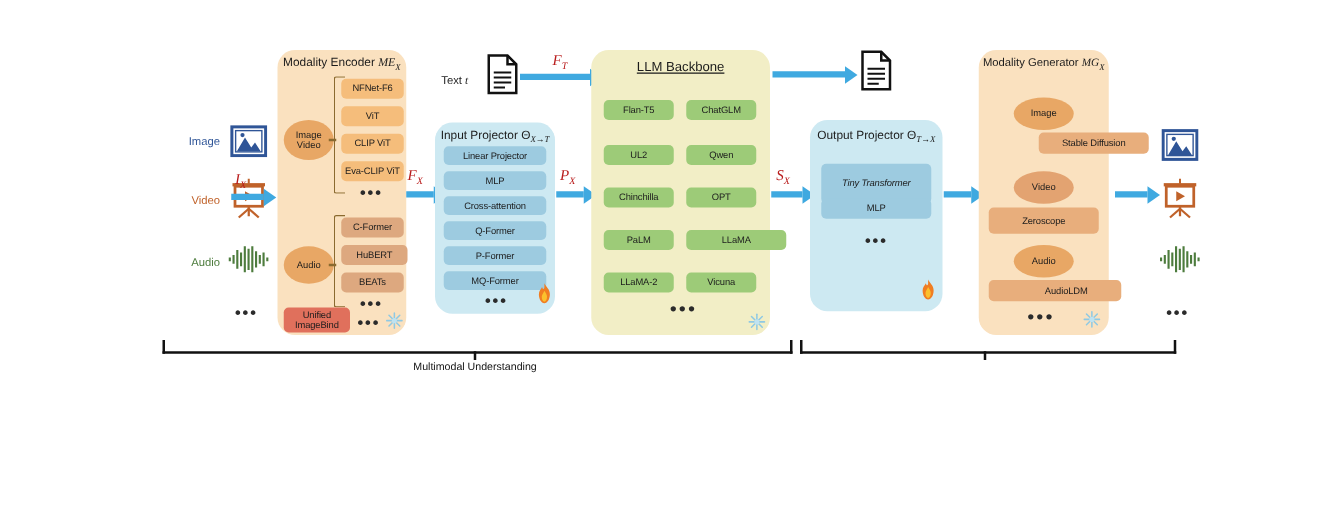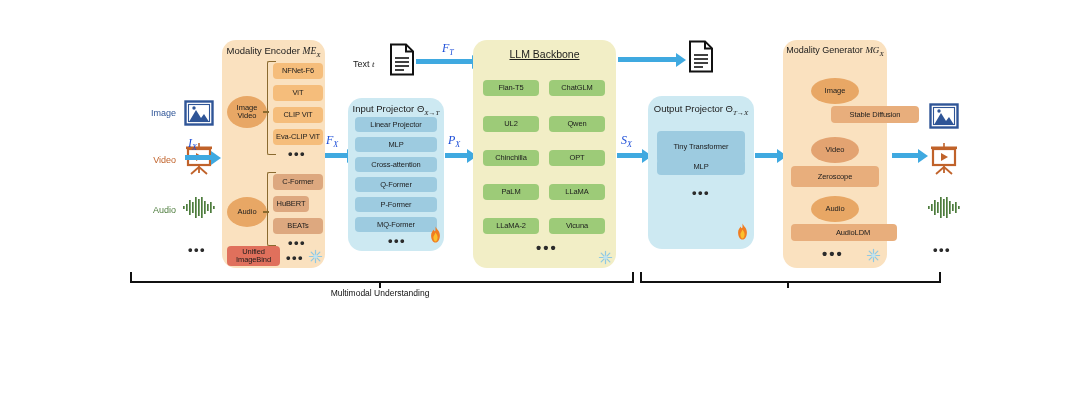--- a/index.html
+++ b/index.html
@@ -111,21 +111,21 @@
     width: 0; height: 0;
     border-top: 7px solid transparent;
     border-bottom: 7px solid transparent;
     border-left: 10px solid #3fa9e0;
   }
   .arrow-label {
     position: absolute;
     font-family: "Liberation Serif", serif;
     font-style: italic;
     font-size: 12px;
-    color: #1d4ed8;
+    color: #b91c1c;
     white-space: nowrap;
   }
   .arrow-label sub { font-size: 8px; font-style: italic; }
 
   
   .mod-label {
     position: absolute;
     font-size: 9px;
     white-space: nowrap;
     text-align: right;
@@ -259,21 +259,21 @@
   <div class="chip chip-orange" style="left:273px; top:129px; width:50px; height:16px;">Eva-CLIP ViT</div>
   <div class="dots" style="left:288px; top:147px;">•••</div>
 
   <div class="ellipse ell-orange" style="left:227px; top:197px; width:40px; height:30px;">
     <span>Audio</span>
   </div>
   <div class="brk" style="left:267px; top:172px; width:8px; height:72px;"></div>
   <div class="brk-stem" style="left:263px; top:211px; width:6px;"></div>
 
   <div class="chip chip-brown" style="left:273px; top:174px; width:50px; height:16px;">C-Former</div>
-  <div class="chip chip-brown" style="left:273px; top:196px; width:36px; height:16px;">HuBERT</div>
+  <div class="chip chip-brown" style="left:273px; top:196px; width:53px; height:16px;">HuBERT</div>
   <div class="chip chip-brown" style="left:273px; top:218px; width:50px; height:16px;">BEATs</div>
   <div class="dots" style="left:288px; top:236px;">•••</div>
 
   <div class="chip chip-red" style="left:227px; top:246px; width:53px; height:20px; flex-direction:column;">
     <span>Unified</span>
     <span>ImageBind</span>
   </div>
   <div class="dots" style="left:286px; top:251px;">•••</div>
 
   <svg class="icon" style="left:308px; top:249px;" width="15" height="15" viewBox="0 0 16 16">
@@ -342,21 +342,21 @@
   <div class="chip chip-green" style="left:483px; top:80px; width:56px; height:16px;">Flan-T5</div>
   <div class="chip chip-green" style="left:549px; top:80px; width:56px; height:16px;">ChatGLM</div>
 
   <div class="chip chip-green" style="left:483px; top:116px; width:56px; height:16px;">UL2</div>
   <div class="chip chip-green" style="left:549px; top:116px; width:56px; height:16px;">Qwen</div>
 
   <div class="chip chip-green" style="left:483px; top:150px; width:56px; height:16px;">Chinchilla</div>
   <div class="chip chip-green" style="left:549px; top:150px; width:56px; height:16px;">OPT</div>
 
   <div class="chip chip-green" style="left:483px; top:184px; width:56px; height:16px;">PaLM</div>
-  <div class="chip chip-green" style="left:549px; top:184px; width:56px; height:16px;">LLaMA</div>
+  <div class="chip chip-green" style="left:549px; top:184px; width:80px; height:16px;">LLaMA</div>
 
   <div class="chip chip-green" style="left:483px; top:218px; width:56px; height:16px;">LLaMA-2</div>
   <div class="chip chip-green" style="left:549px; top:218px; width:56px; height:16px;">Vicuna</div>
 
   <div class="dots-lg" style="left:536px; top:240px;">•••</div>
 
   <svg class="icon" style="left:598px; top:250px;" width="15" height="15" viewBox="0 0 16 16">
     <g stroke="#8fc9e3" stroke-width="1.3" stroke-linecap="round">
       <line x1="8" y1="1.5" x2="8" y2="14.5"></line>
       <line x1="1.5" y1="8" x2="14.5" y2="8"></line>
@@ -383,21 +383,21 @@
       <line x1="6" y1="23" x2="20" y2="23"></line>
       <line x1="6" y1="27" x2="15" y2="27"></line>
     </g>
   </svg>
 
   <div class="abs panel panel-blue" style="left:648px; top:96px; width:106px; height:153px;"></div>
   <div class="panel-title" style="left:648px; top:103px; width:106px;">
     <span>Output Projector Θ</span><span class="math"><sub>T→X</sub></span>
   </div>
 
-  <div class="chip chip-blue" style="left:657px; top:131px; width:88px; height:32px;">Tiny Transformer</div>
+  <div class="chip chip-blue" style="left:657px; top:131px; width:88px; height:32px;font-style:italic;">Tiny Transformer</div>
   <div class="chip chip-blue" style="left:657px; top:159px; width:88px; height:16px;">MLP</div>
   <div class="dots" style="left:692px; top:186px;">•••</div>
 
   <svg class="icon" style="left:735px; top:223px;" width="15" height="18" viewBox="0 0 14 18">
     <path d="M7 0.5 C8.6 4 11.4 5 11.4 9.4 C11.4 13.1 9.5 16.6 7 16.6 C4.5 16.6 2.6 13.1 2.6 9.4 C2.6 6.6 4.2 5.6 5.2 3.6 C5.7 5.5 6.4 5.9 7 4.2 Z" fill="#f07d22"></path>
     <path d="M7 6.5 C8 8.4 9.1 9.3 9.1 11.4 C9.1 13.6 8.1 15.4 7 15.4 C5.9 15.4 4.9 13.6 4.9 11.4 C4.9 9.9 5.8 9.2 6.3 7.9 Z" fill="#fbc02d"></path>
   </svg>
 
   <div class="arrow-label" style="left:758px; top:133px;margin-left:44px;">
     <span>H</span><sub>X</sub>

